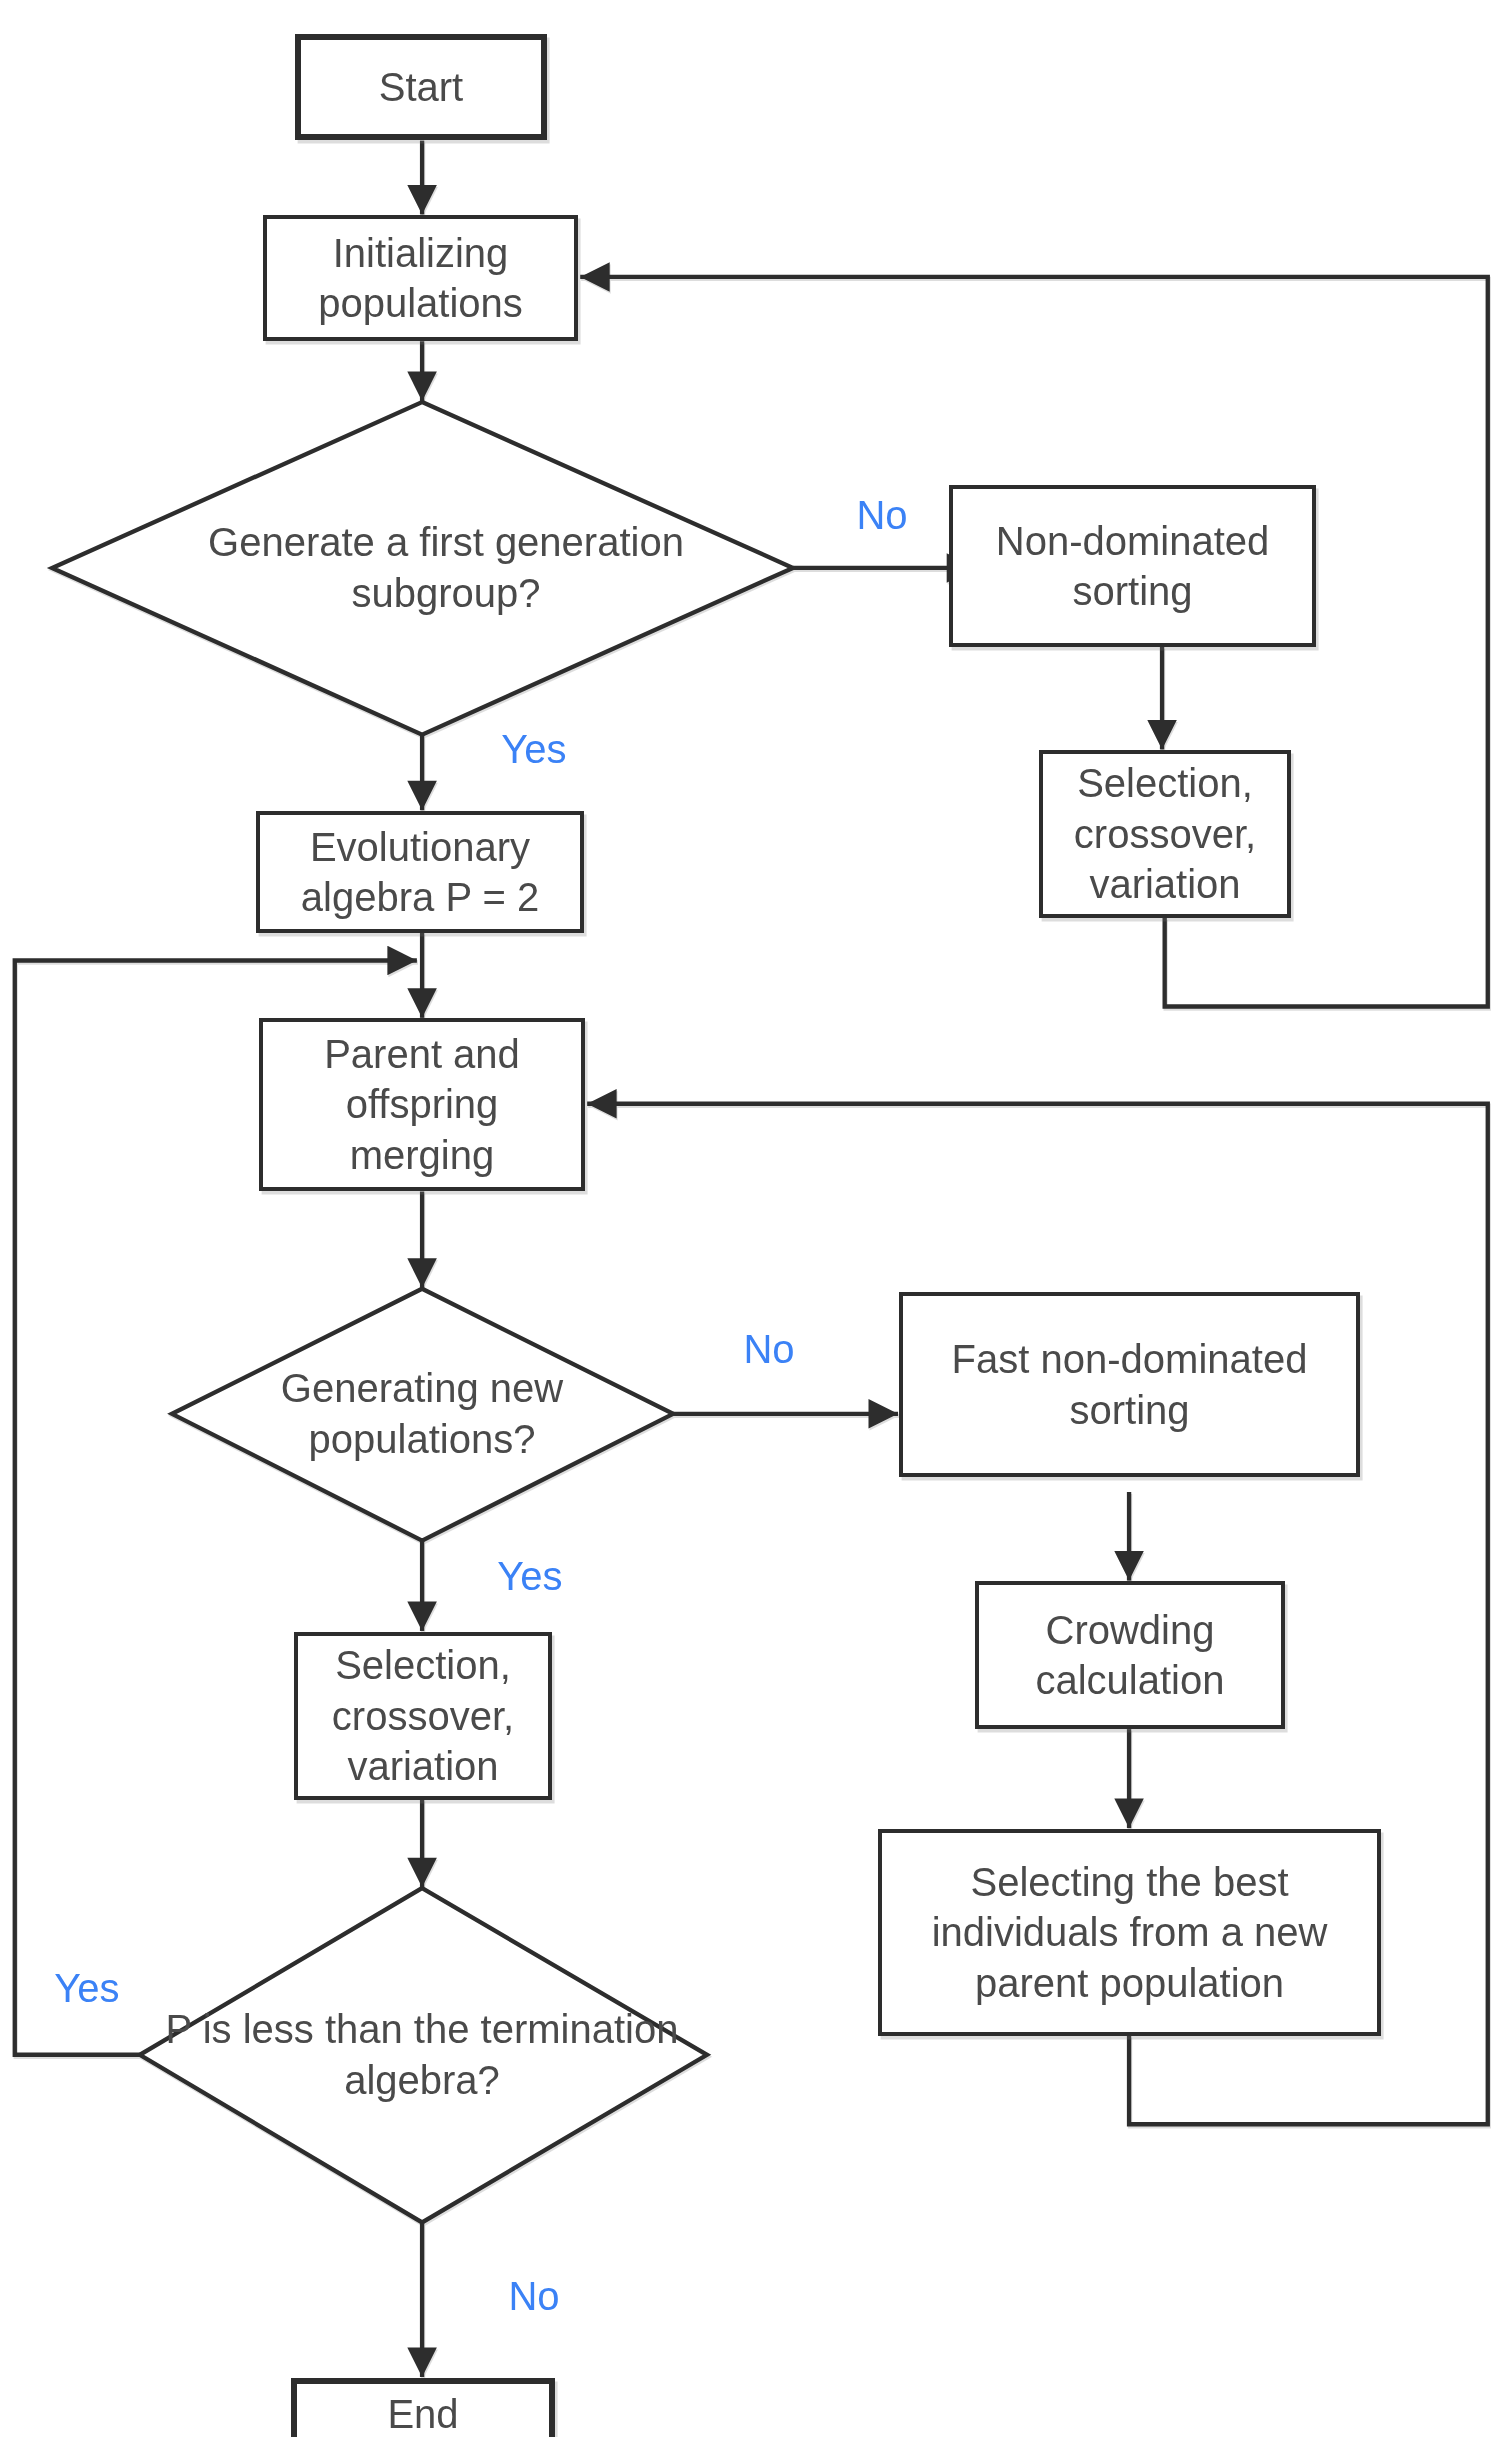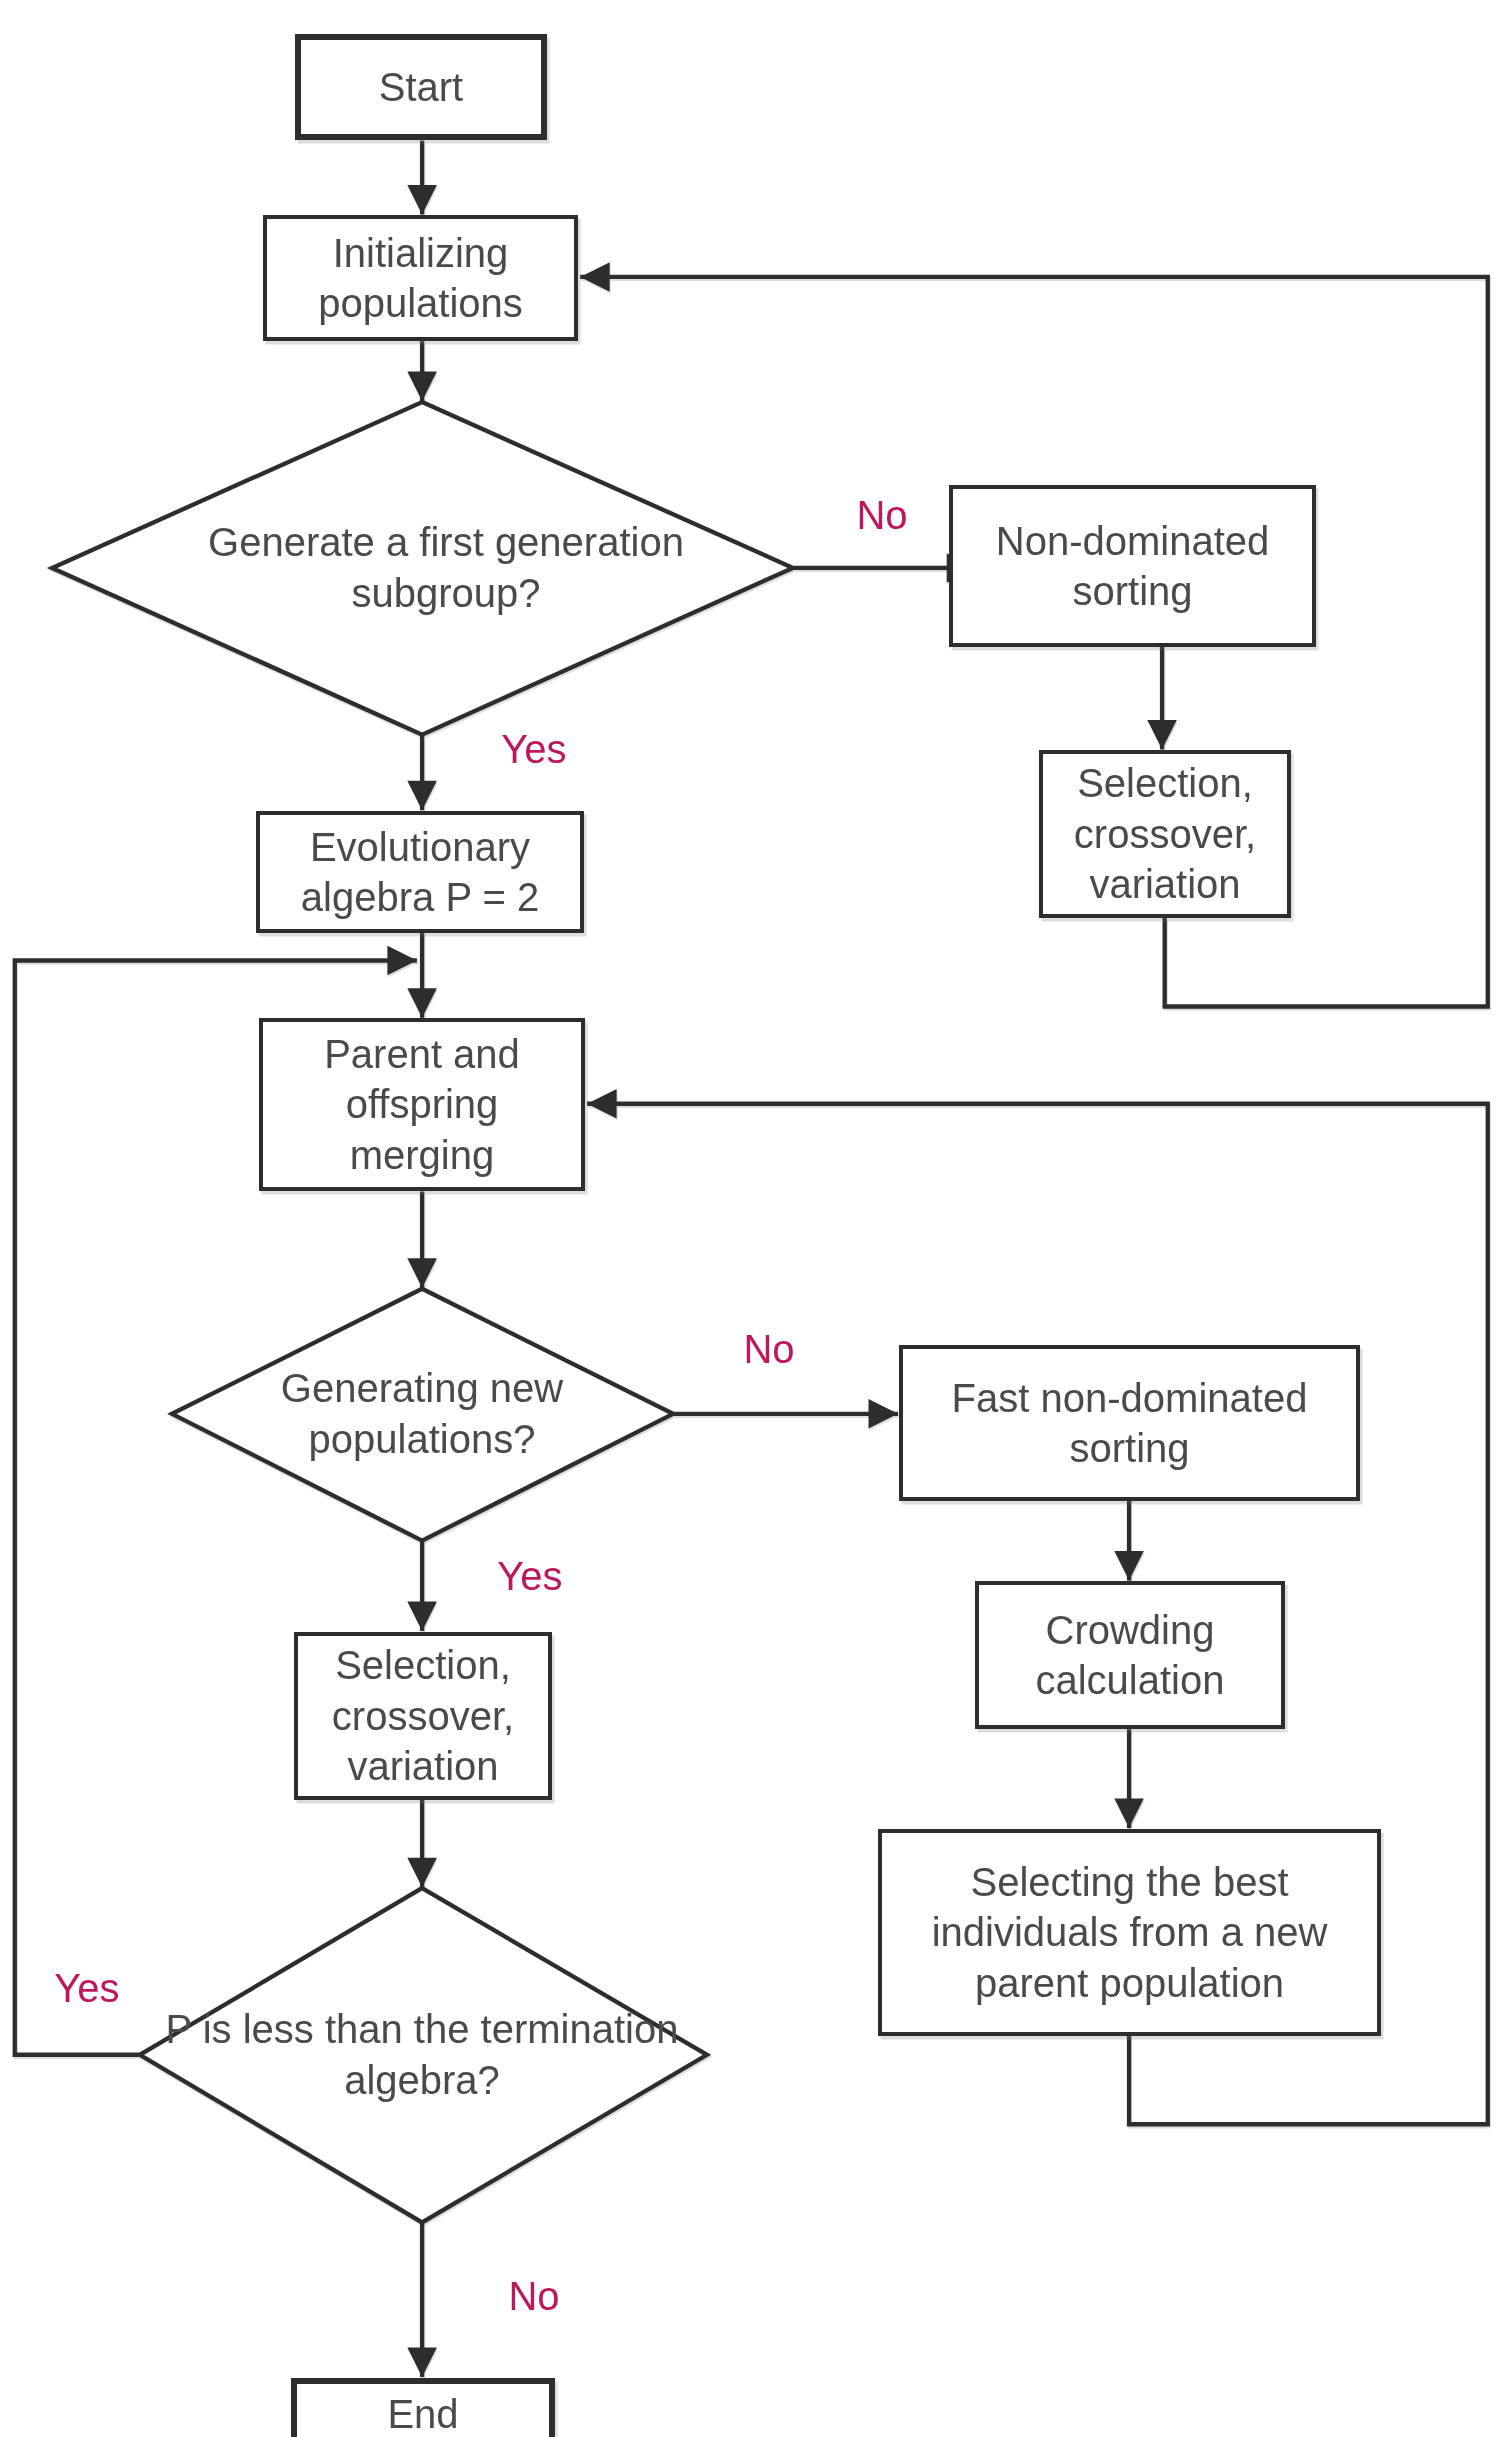--- a/index.html
+++ b/index.html
@@ -7,31 +7,31 @@
           font-family:"Liberation Sans", sans-serif;color:#4a4a4a;overflow:hidden;margin-top:22px;}
   svg.wires{position:absolute;left:0;top:0;width:1506px;height:2438px;
             filter:drop-shadow(1.7px 2.6px 0 rgba(120,120,120,0.25));}
   .node{position:absolute;box-sizing:border-box;background:#ffffff;
         border:4.3px solid #2d2d2d;display:flex;align-items:center;justify-content:center;
         text-align:center;font-size:40px;line-height:1.26;color:#4a4a4a;
         box-shadow:2.6px 3.5px 0 rgba(120,120,120,0.25);padding:3.5px 8.7px;}
   .node.thick{border-width:6px;}
   .dtext{position:absolute;transform:translate(-50%,-50%);text-align:center;
          font-size:40px;line-height:1.28;color:#4a4a4a;}
-  .elabel{position:absolute;width:122px;text-align:center;font-size:40px;color:#be185d;}
+  .elabel{position:absolute;width:122px;text-align:center;font-size:40px;color:#3b82f6;}
 
   #n-start{left:295px;top:12px;width:252px;height:106px;}
   #n-init{left:263px;top:193px;width:315px;height:126px;}
   #n-evo{left:256px;top:789px;width:328px;height:122px;}
   #n-parent{left:259px;top:996px;width:326px;height:173px;}
   #n-scv-left{left:294px;top:1610px;width:258px;height:168px;}
   #n-end{left:291px;top:2356px;width:264px;height:73px;}
   #n-nds{left:949px;top:463px;width:367px;height:162px;}
   #n-scv-right{left:1039px;top:728px;width:252px;height:168px;}
-  #n-fnds{left:899px;top:1323px;width:461px;height:156px;}
+  #n-fnds{left:899px;top:1270px;width:461px;height:185px;}
   #n-crowd{left:975px;top:1559px;width:310px;height:148px;}
   #n-selbest{left:878px;top:1807px;width:503px;height:207px;}
 
   #t-d1{left:446px;top:546px;width:608px;}
   #t-d2{left:422px;top:1392px;width:400px;}
   #t-d3{left:422px;top:2033px;width:521px;}
 
   #l-no1{left:821px;top:471px;}
   #l-yes1{left:473px;top:705px;}
   #l-no2{left:708px;top:1305px;}

